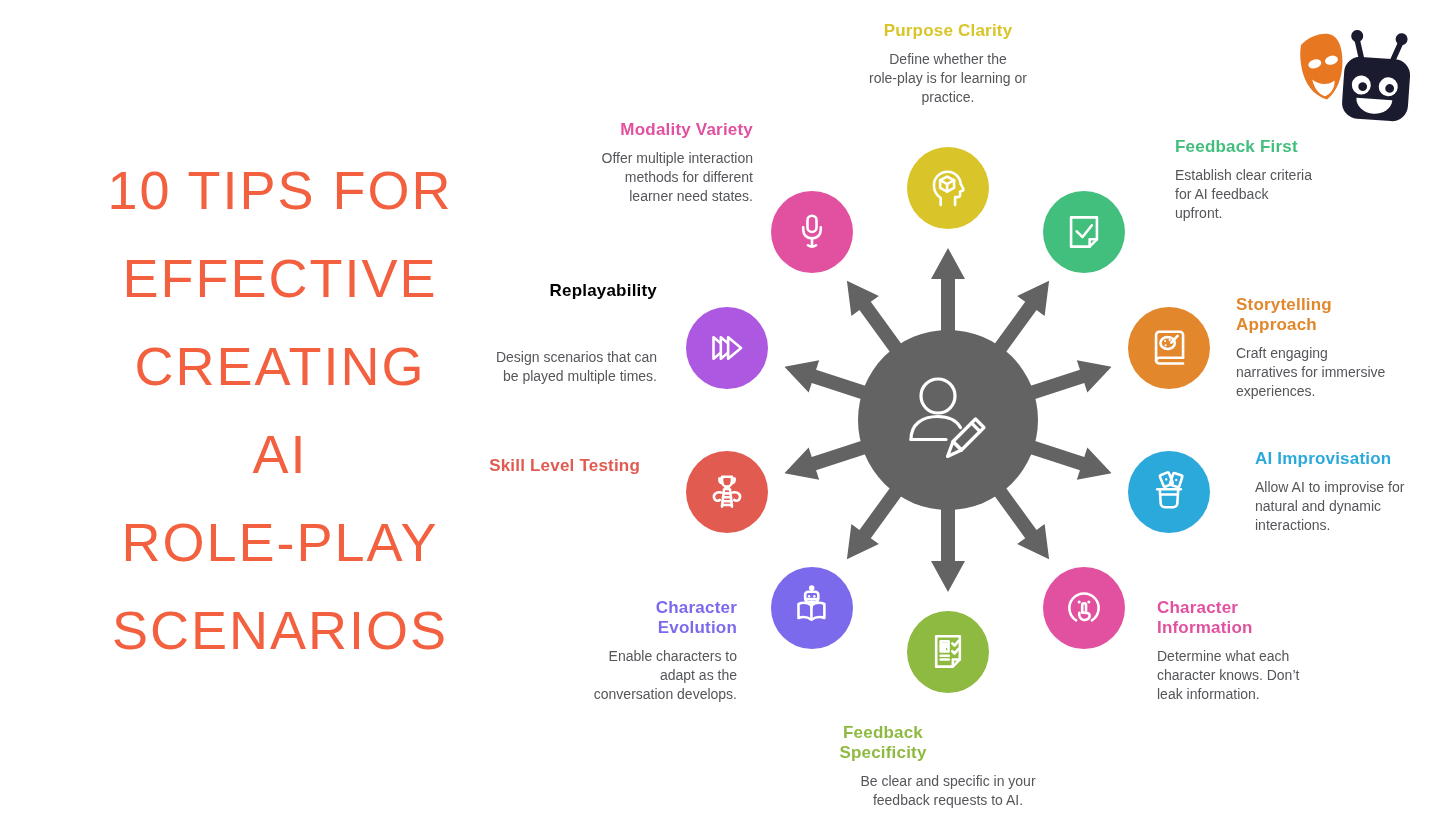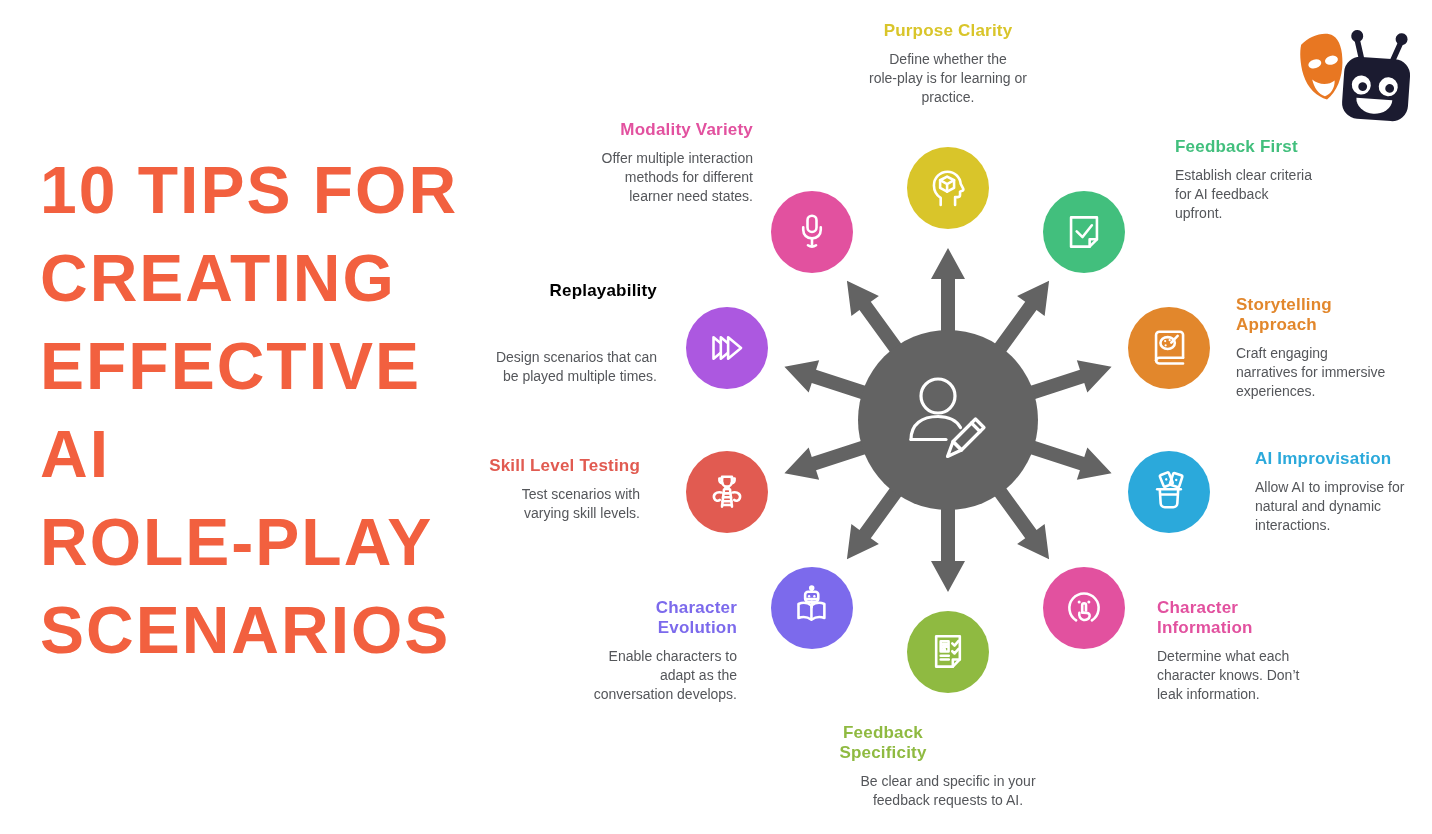--- a/index.html
+++ b/index.html
@@ -5,21 +5,21 @@
   * { margin:0; padding:0; box-sizing:border-box; }
   html,body { background:#fff; }
   body { font-family:"Liberation Sans", sans-serif; }
   .canvas {
     position:relative; width:1432px; height:834px;
     background:#ffffff; overflow:hidden;
   }
   
   .main-title {
     position:absolute; left:40px; top:146px; width:480px;
-    font-weight:700; font-size:66px;
+    text-align:center; font-weight:400; font-size:54px;
     letter-spacing:2px; line-height:88px;
   }
   
   .hub-svg { position:absolute; left:748px; top:220px; width:400px; height:400px; }
   .tip-circle {
     position:absolute; width:82px; height:82px; border-radius:50%;
     display:flex; align-items:center; justify-content:center;
   }
   .tip-icon { width:54px; height:54px; display:block; }
   .tip-text { position:absolute; }
@@ -34,22 +34,22 @@
   
   .logo { position:absolute; left:1276px; top:20px; width:152px; height:118px; }
 </style>
 </head>
 <body>
 
 <div class="canvas">
 
   <div class="main-title" style="color: rgb(242, 96, 63);">
       <div>10 TIPS FOR</div>
+      <div>EFFECTIVE</div>
       <div>CREATING</div>
-      <div>EFFECTIVE</div>
       <div>AI</div>
       <div>ROLE-PLAY</div>
       <div>SCENARIOS</div>
     </div>
 
   <svg class="hub-svg" viewBox="0 0 400 400">
     <g id="hub-arrows">
         <path d="M-7 -57 L-7 -141 L-17 -141 L0 -172 L17 -141 L7 -141 L7 -57 Z" fill="#636363" transform="translate(200,200) rotate(0)"></path>
         <path d="M-7 -57 L-7 -141 L-17 -141 L0 -172 L17 -141 L7 -141 L7 -57 Z" fill="#636363" transform="translate(200,200) rotate(36)"></path>
         <path d="M-7 -57 L-7 -141 L-17 -141 L0 -172 L17 -141 L7 -141 L7 -57 Z" fill="#636363" transform="translate(200,200) rotate(72)"></path>
@@ -178,21 +178,20 @@
           <path d="M19.6 12h-2.4c-.2 2.5 1 4 2.8 4.3M28.4 12h2.4c.2 2.5-1 4-2.8 4.3"></path>
           <path d="M22.8 19.3l-.4 2.1h3.2l-.4-2.1"></path>
           <path d="M21.3 21.8L19.6 37M26.7 21.8L28.4 37"></path>
           <path d="M20.8 25.2h6.4M20.4 28.7h7.2M20 32.2h8M19.6 35.6h8.8"></path>
           <path d="M18.8 24.4c-4.7-.8-7.4 2-6.1 5.3 1 2.4 3.7 2.6 4.9 1.3"></path>
           <path d="M29.2 24.4c4.7-.8 7.4 2 6.1 5.3-1 2.4-3.7 2.6-4.9 1.3"></path>
         </svg>
       </div>
       <div class="tip-text right" style="left: 460px; top: 456px; width: 180px; text-align: right;">
         <div class="tip-title" style="color: rgb(225, 91, 81);">Skill Level Testing</div>
-        <div class="tip-desc" style="max-width: 158px;">Test scenarios with varying skill levels.</div>
       </div>
       <div class="tip-circle" style="left: 686.355px; top: 307.308px; background: rgb(172, 88, 224);">
         <svg class="tip-icon" viewBox="0 0 48 48" fill="none" stroke="#fff" stroke-width="2.3" stroke-linecap="round" stroke-linejoin="round">
           <path d="M12 14.5L23.5 24 12 33.5z" fill="#AC58E0"></path>
           <path d="M18.5 14.5L30 24 18.5 33.5z" fill="#AC58E0"></path>
           <path d="M25 14.5L36.5 24 25 33.5z" fill="#AC58E0"></path>
         </svg>
       </div>
       <div class="tip-text right" style="left: 487px; top: 281px; width: 170px;">
         <div class="tip-title" style="color: #000000;">Replayability</div>

